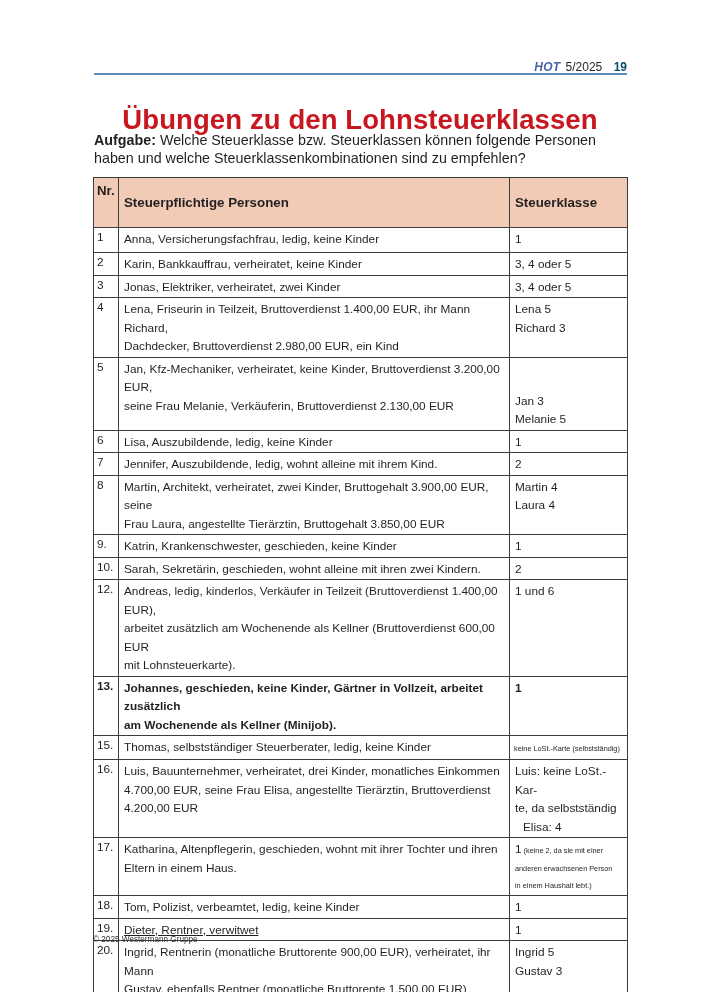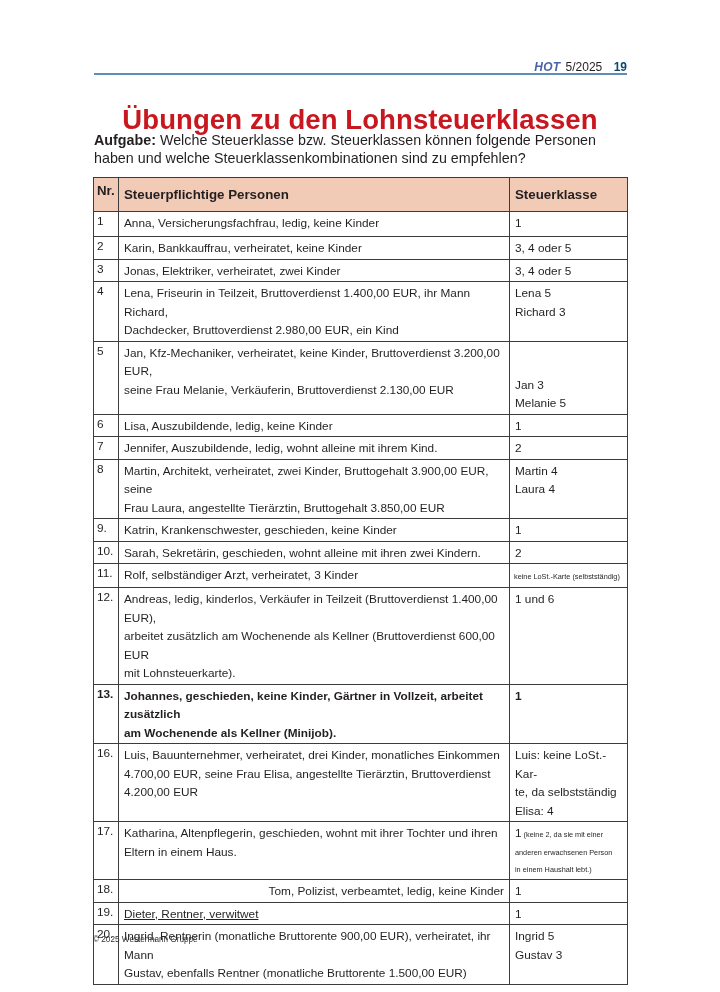--- a/index.html
+++ b/index.html
@@ -9,21 +9,21 @@
   .header-meta { position: absolute; right: 93px; top: 61px; font-size: 12px; line-height: 13px; white-space: nowrap; }
   .hot { color: #4a63a8; font-weight: bold; font-style: italic; letter-spacing: 0.2px; }
   .issue { color: #231f20; margin-left: 2px; }
   .page-no { color: #0c4a6e; font-weight: bold; margin-left: 8px; }
   .title { position: absolute; left: 0; width: 720px; top: 84px; text-align: center; color: #c8171f;
            font-weight: bold; font-size: 27.5px; line-height: 36px; letter-spacing: 0.1px; }
   .task { position: absolute; left: 94px; top: 131px; width: 540px; font-size: 14.3px; line-height: 18px; }
   .task b { font-weight: bold; }
   table.tax { position: absolute; left: 93px; top: 177px; width: 534px; border-collapse: collapse; table-layout: fixed; font-size: 11.8px; }
   table.tax td, table.tax th { border: 1.5px solid #3c3c3c; vertical-align: top; padding: 0 5px; text-align: left; }
-  table.tax th { background: #f2cbb7; font-weight: bold; font-size: 13.3px; height: 25px; line-height: 25px; padding: 4px 5px; }
+  table.tax th { background: #f2cbb7; font-weight: bold; font-size: 13.3px; height: 25px; line-height: 25px; padding: 12px 5px; }
   col.c1 { width: 25px; } col.c2 { width: 391px; } col.c3 { width: 118px; }
   td.nr, th.nr { padding: 0 3px !important; }
   td { line-height: 18.5px; padding-top: 2px !important; padding-bottom: 1px !important; }
   .small { font-size: 7.3px; line-height: 18px; }
   .footer { position: absolute; left: 93px; top: 935px; font-size: 8.2px; color: #333; }
 </style>
 </head>
 <body>
 
 <div class="header-meta">
@@ -140,27 +140,20 @@
       </tr>
       <tr style="height: 21px;">
         <td class="nr">10.</td>
         <td>
           <span style="display: block;">Sarah, Sekretärin, geschieden, wohnt alleine mit ihren zwei Kindern.</span>
         </td>
         <td>
           <span style="display: block;">2</span>
         </td>
       </tr>
-      <tr style="height: 21px;">
-        <td class="nr">11.</td>
-        <td>
-          <span style="display: block;">Rolf, selbständiger Arzt, verheiratet, 3 Kinder</span>
-        </td>
-        <td style="padding: 2px 2px 1px 4px;"><span class="small" style="white-space: nowrap;">keine LoSt.-Karte (selbstständig)</span></td>
-      </tr>
       <tr style="height: 55px;">
         <td class="nr">12.</td>
         <td>
           <span style="display: block;">Andreas, ledig, kinderlos, Verkäufer in Teilzeit (Bruttoverdienst 1.400,00 EUR),</span>
           <span style="display: block;">arbeitet zusätzlich am Wochenende als Kellner (Bruttoverdienst 600,00 EUR</span>
           <span style="display: block;">mit Lohnsteuerkarte).</span>
         </td>
         <td>
           <span style="display: block;">1 und 6</span>
         </td>
@@ -168,49 +161,56 @@
       <tr style="height: 36px; font-weight: bold;">
         <td class="nr">13.</td>
         <td>
           <span style="display: block;">Johannes, geschieden, keine Kinder, Gärtner in Vollzeit, arbeitet zusätzlich</span>
           <span style="display: block;">am Wochenende als Kellner (Minijob).</span>
         </td>
         <td>
           <span style="display: block;">1</span>
         </td>
       </tr>
+      <tr style="height: 21px;">
+        <td class="nr">15.</td>
+        <td>
+          <span style="display: block;">Thomas, selbstständiger Steuerberater, ledig, keine Kinder</span>
+        </td>
+        <td style="padding: 2px 2px 1px 4px;"><span class="small" style="white-space: nowrap;">keine LoSt.-Karte (selbstständig)</span></td>
+      </tr>
       <tr style="height: 55px;">
         <td class="nr">16.</td>
         <td>
           <span style="display: block;">Luis, Bauunternehmer, verheiratet, drei Kinder, monatliches Einkommen</span>
           <span style="display: block;">4.700,00 EUR, seine Frau Elisa, angestellte Tierärztin, Bruttoverdienst</span>
           <span style="display: block;">4.200,00 EUR</span>
         </td>
         <td>
           <span style="display: block;">Luis: keine LoSt.-Kar-</span>
           <span style="display: block;">te, da selbstständig</span>
-          <span style="display: block;">Elisa: 4</span>
+          <span style="display: block; margin-left: 8px;">Elisa: 4</span>
         </td>
       </tr>
       <tr style="height: 52px;">
         <td class="nr">17.</td>
         <td>
           <span style="display: block;">Katharina, Altenpflegerin, geschieden, wohnt mit ihrer Tochter und ihren</span>
           <span style="display: block;">Eltern in einem Haus.</span>
         </td>
         <td>
           <span style="display: block;"><span>1</span><span class="small"> (keine 2, da sie mit einer</span></span>
           <span class="small" style="display: block; line-height: 17px;">anderen erwachsenen Person</span>
           <span class="small" style="display: block; line-height: 17px;">in einem Haushalt lebt.)</span>
         </td>
       </tr>
       <tr style="height: 21px;">
         <td class="nr">18.</td>
         <td>
-          <span style="display: block; text-align: right;">Tom, Polizist, verbeamtet, ledig, keine Kinder</span>
+          <span style="display: block;">Tom, Polizist, verbeamtet, ledig, keine Kinder</span>
         </td>
         <td>
           <span style="display: block;">1</span>
         </td>
       </tr>
       <tr style="height: 20px; margin-left: 37px;">
         <td class="nr">19.</td>
         <td>
           <span style="display: block; text-decoration: underline;">Dieter, Rentner, verwitwet</span>
         </td>

